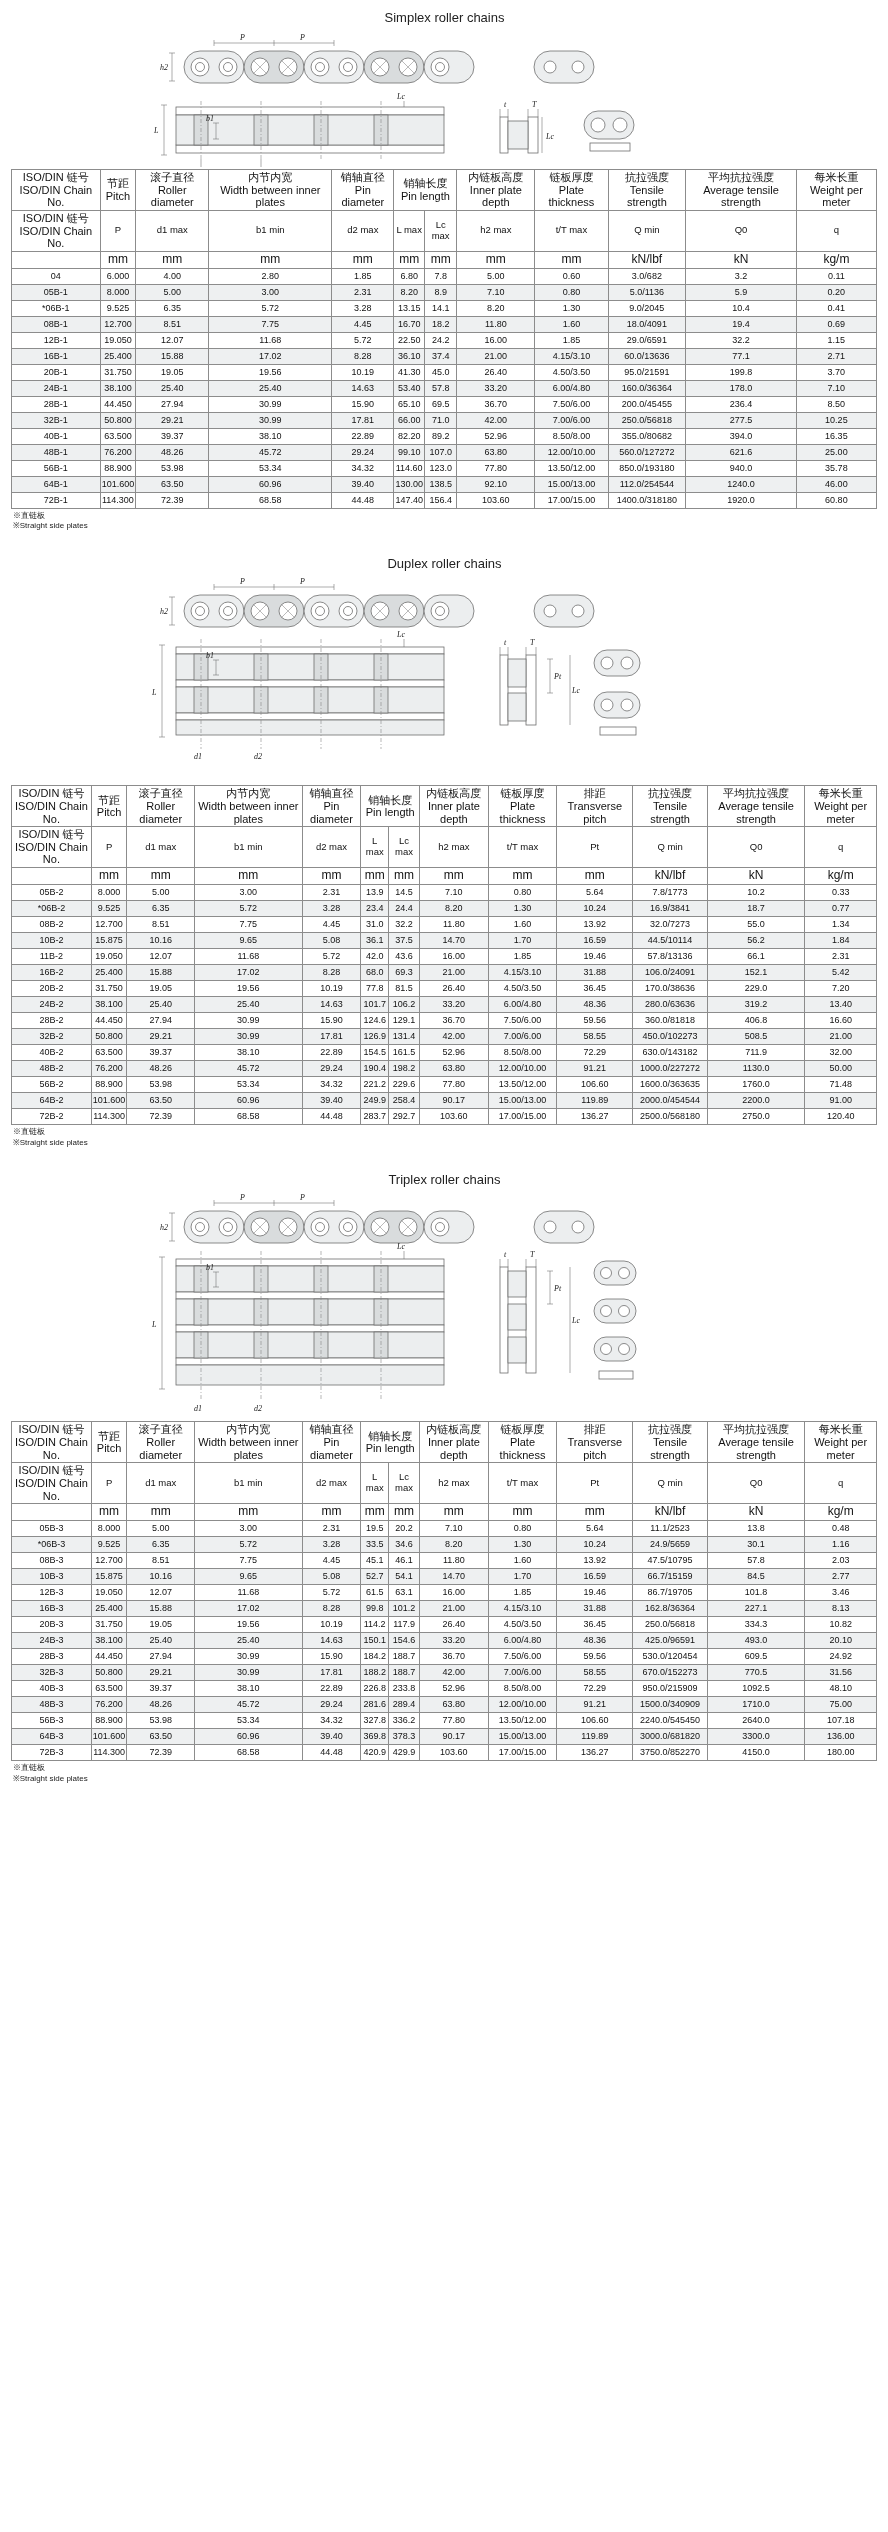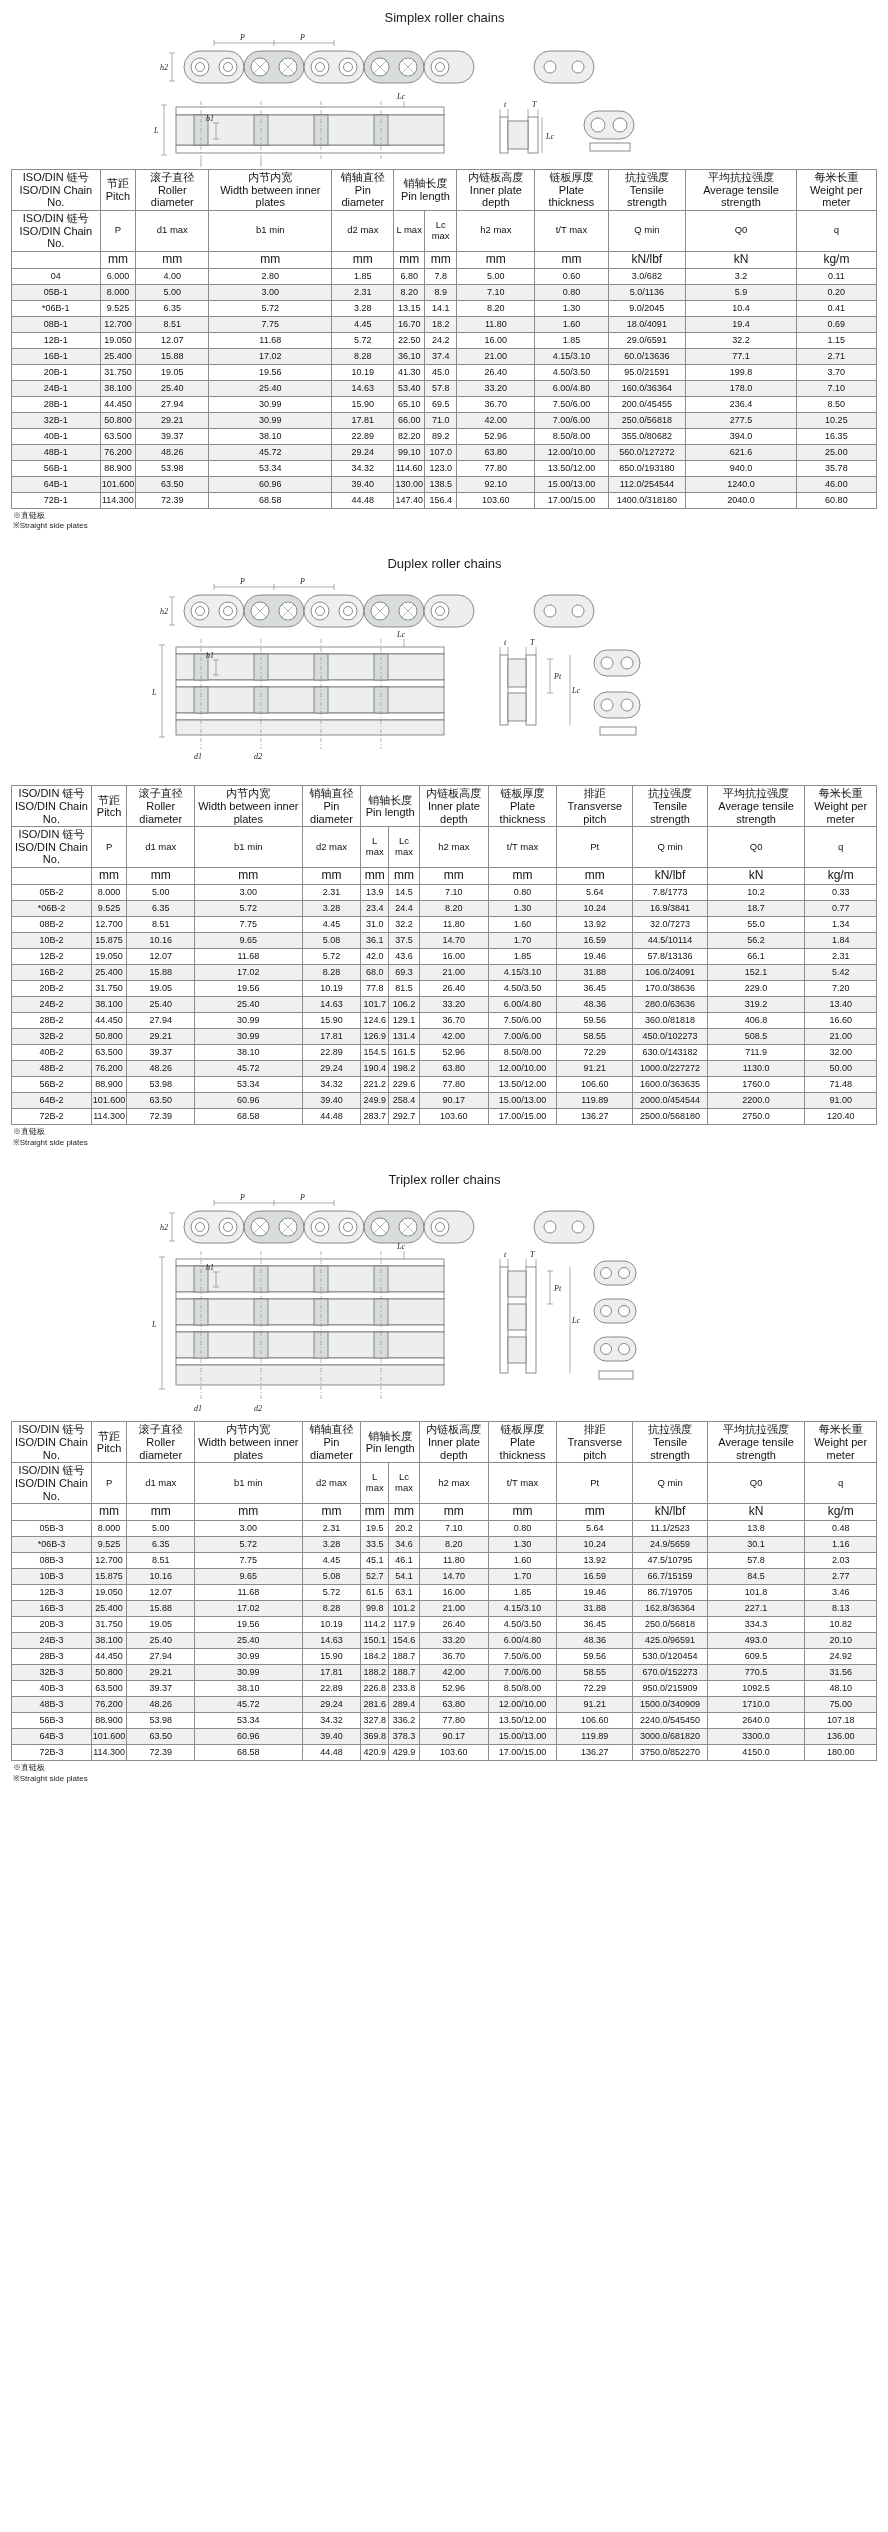--- a/index.html
+++ b/index.html
@@ -477,21 +477,21 @@
             <td>72B-1</td>
             <td>114.300</td>
             <td>72.39</td>
             <td>68.58</td>
             <td>44.48</td>
             <td>147.40</td>
             <td>156.4</td>
             <td>103.60</td>
             <td>17.00/15.00</td>
             <td>1400.0/318180</td>
-            <td>2040.0</td>
+            <td>1920.0</td>
             <td>60.80</td>
           </tr>
         </tbody>
     </table>
 
     <div class="note">
       <div>※直链板</div>
       <div>※Straight side plates</div>
     </div>
   </div>
@@ -753,21 +753,21 @@
             <td>36.1</td>
             <td>37.5</td>
             <td>14.70</td>
             <td>1.70</td>
             <td>16.59</td>
             <td>44.5/10114</td>
             <td>56.2</td>
             <td>1.84</td>
           </tr>
           <tr>
-            <td>12B-2</td>
+            <td>11B-2</td>
             <td>19.050</td>
             <td>12.07</td>
             <td>11.68</td>
             <td>5.72</td>
             <td>42.0</td>
             <td>43.6</td>
             <td>16.00</td>
             <td>1.85</td>
             <td>19.46</td>
             <td>57.8/13136</td>

